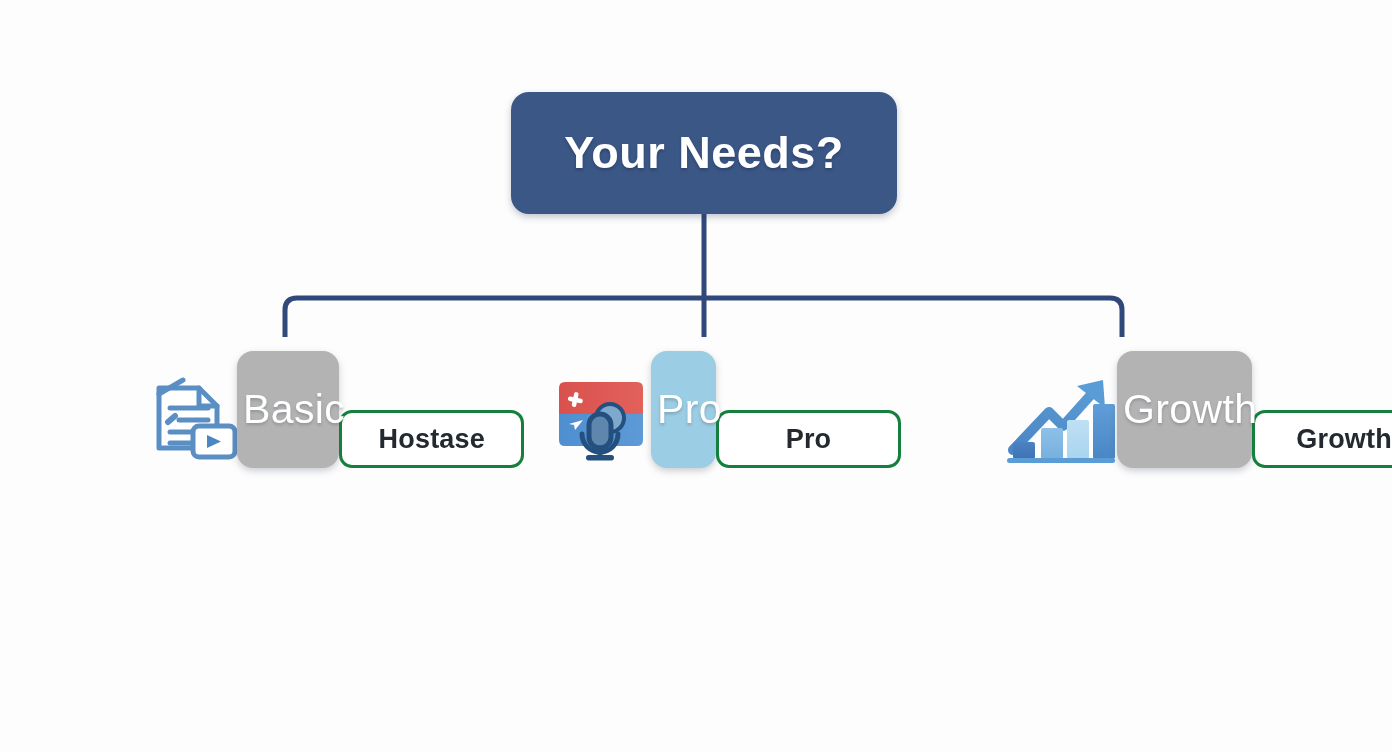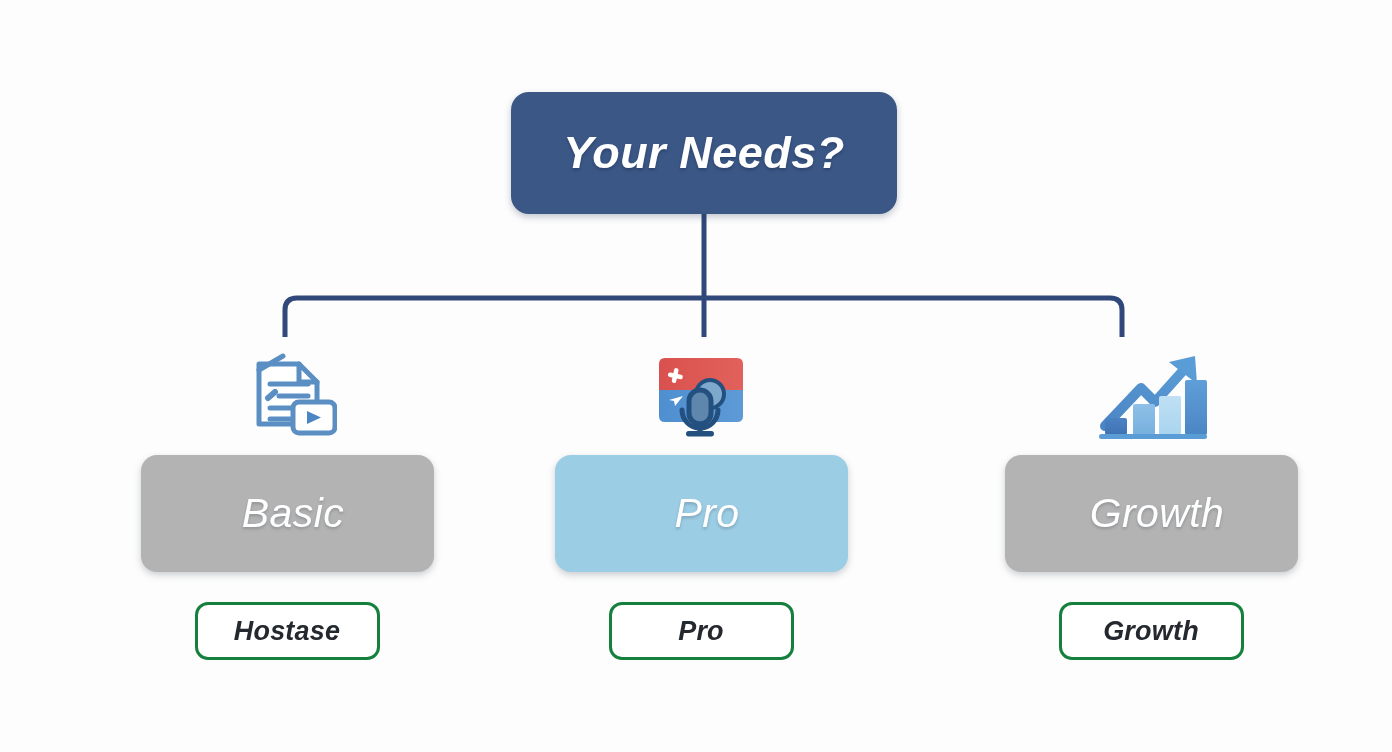--- a/index.html
+++ b/index.html
@@ -13,21 +13,20 @@
     background: #fdfdfd;
     font-family: "Liberation Sans", sans-serif;
     overflow: hidden;
   }
 
   #canvas {
     position: relative;
     width: 1392px;
     height: 605px;
     background: #fdfdfd;
-    font-style: italic;
   }
 
   
   #connectors {
     position: absolute;
     left: 0;
     top: 0;
     width: 1392px;
     height: 752px;
     pointer-events: none;
@@ -54,22 +53,22 @@
     letter-spacing: 0.5px;
     text-shadow: 0 2px 3px rgba(20, 32, 58, 0.35);
   }
 
   
   .branch {
     position: absolute;
     top: 340px;
     width: 300px;
     display: flex;
-    flex-direction: column;
-    align-items: center;
+    flex-direction: row;
+    align-items: flex-end;
   }
   #branch-0 { left: 137px; }
   #branch-1 { left: 551px; }
   #branch-2 { left: 1001px; }
 
   .branch-icon {
     height: 104px;
     display: flex;
     align-items: center;
     justify-content: center;

